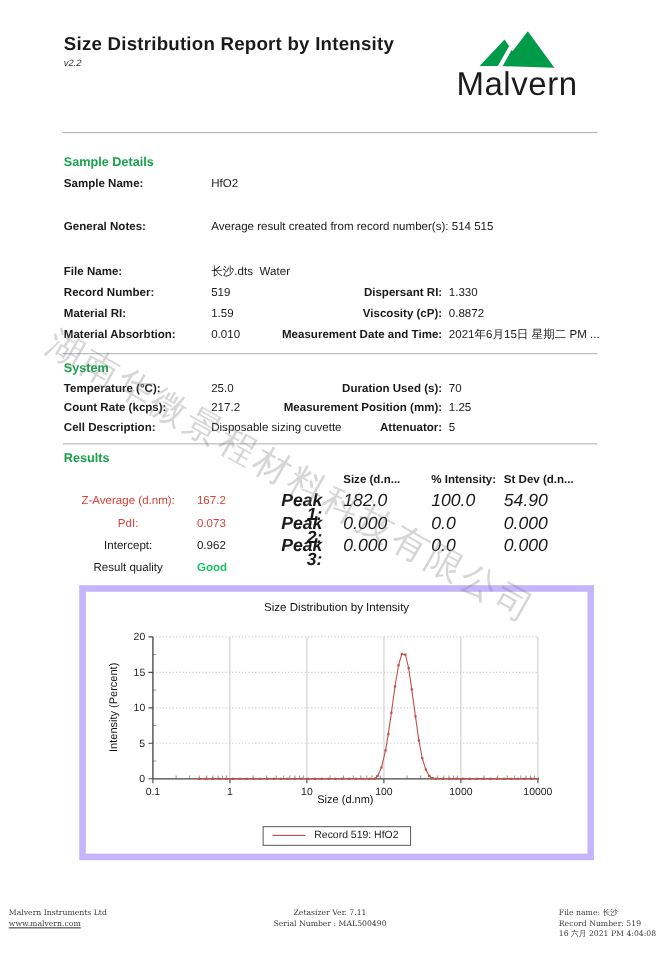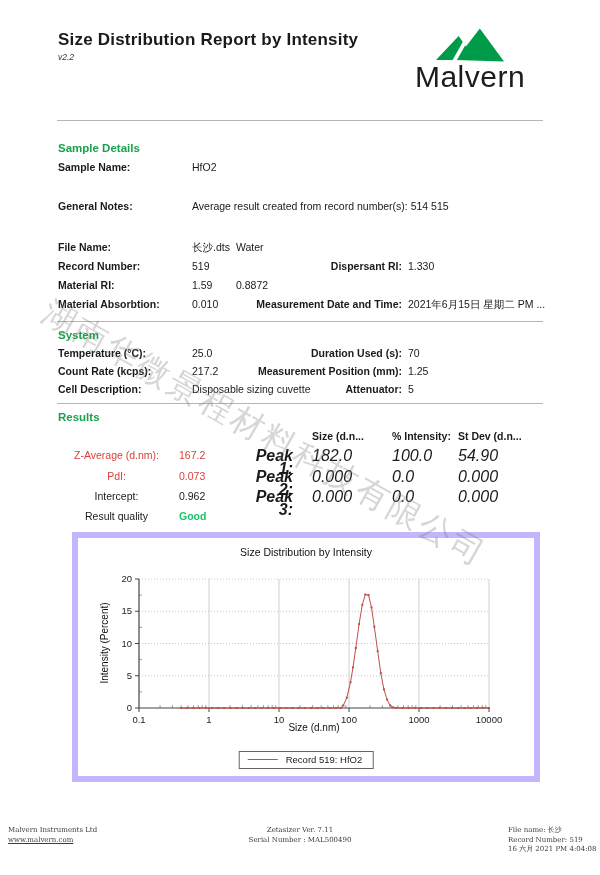--- a/index.html
+++ b/index.html
@@ -92,20 +92,21 @@
     <span class="val">0.010</span>
   </div>
   <div class="rrow" style="top:241px">
     <span class="val">Water</span>
   </div>
   <div class="rrow" style="top:260px">
     <span class="lab">Dispersant RI:</span>
     <span class="val">1.330</span>
   </div>
   <div class="rrow" style="top:279px">
+    <span class="lab">Viscosity (cP):</span>
     <span class="val">0.8872</span>
   </div>
   <div class="rrow" style="top:298px">
     <span class="lab">Measurement Date and Time:</span>
     <span class="val">2021年6月15日 星期二 PM ...</span>
   </div>
 
   <div class="hr" style="top:321px"></div>
   <div class="sec-head" style="top:329px">System</div>
   <div class="lrow" style="top:347px">

